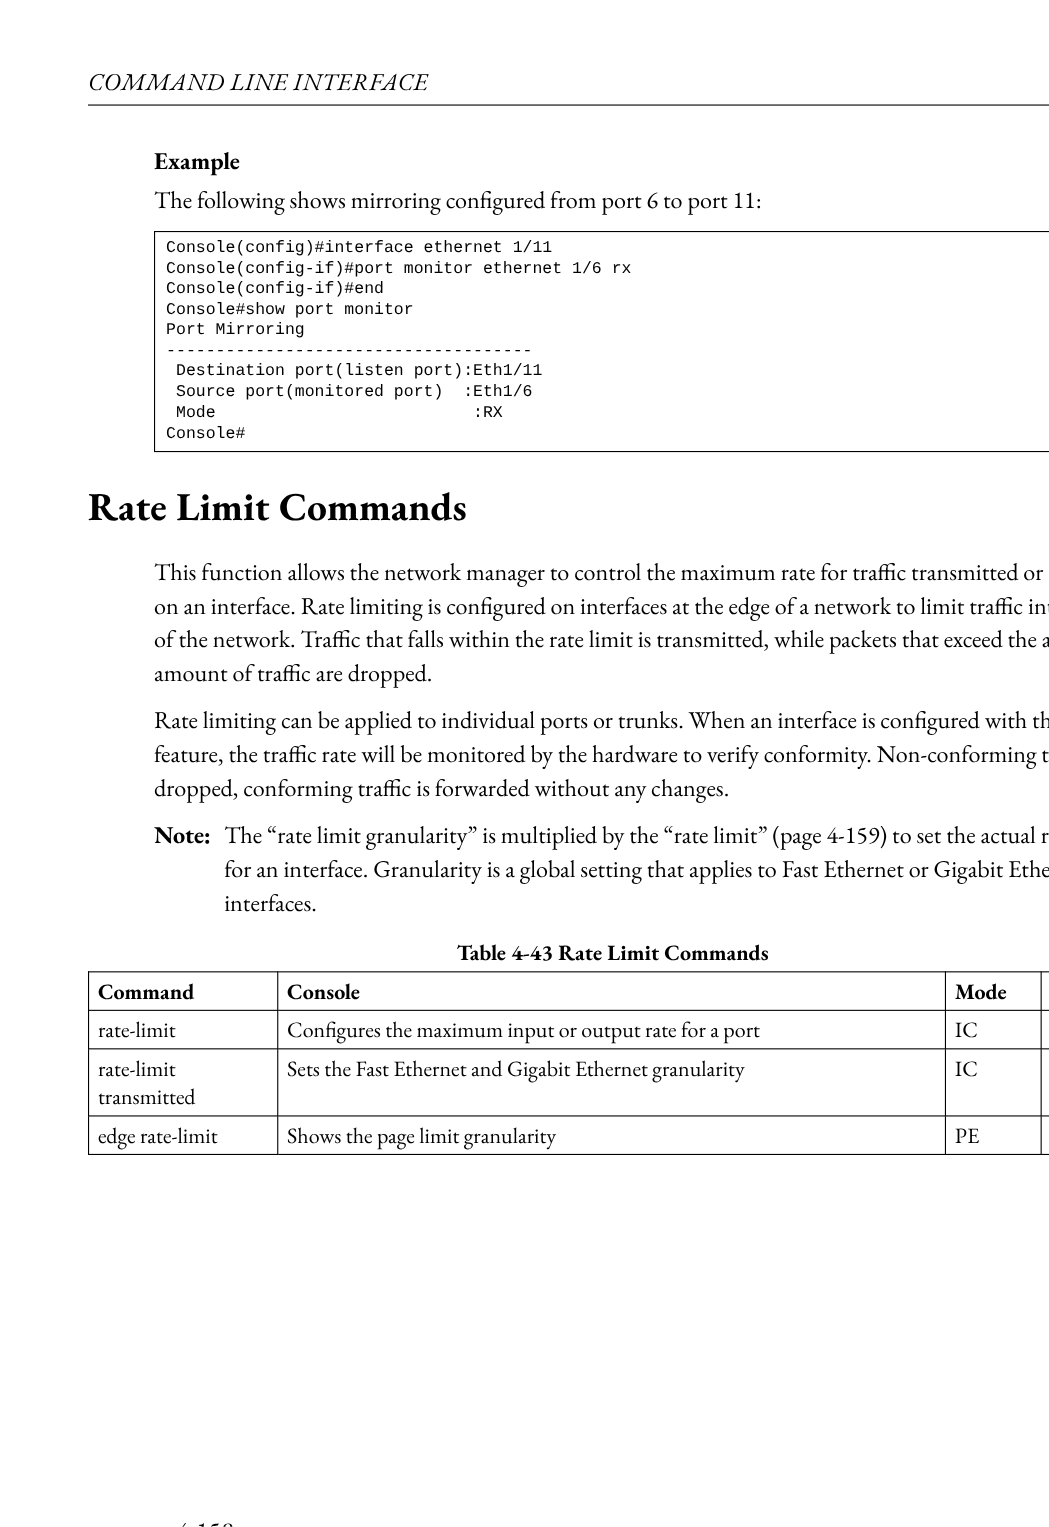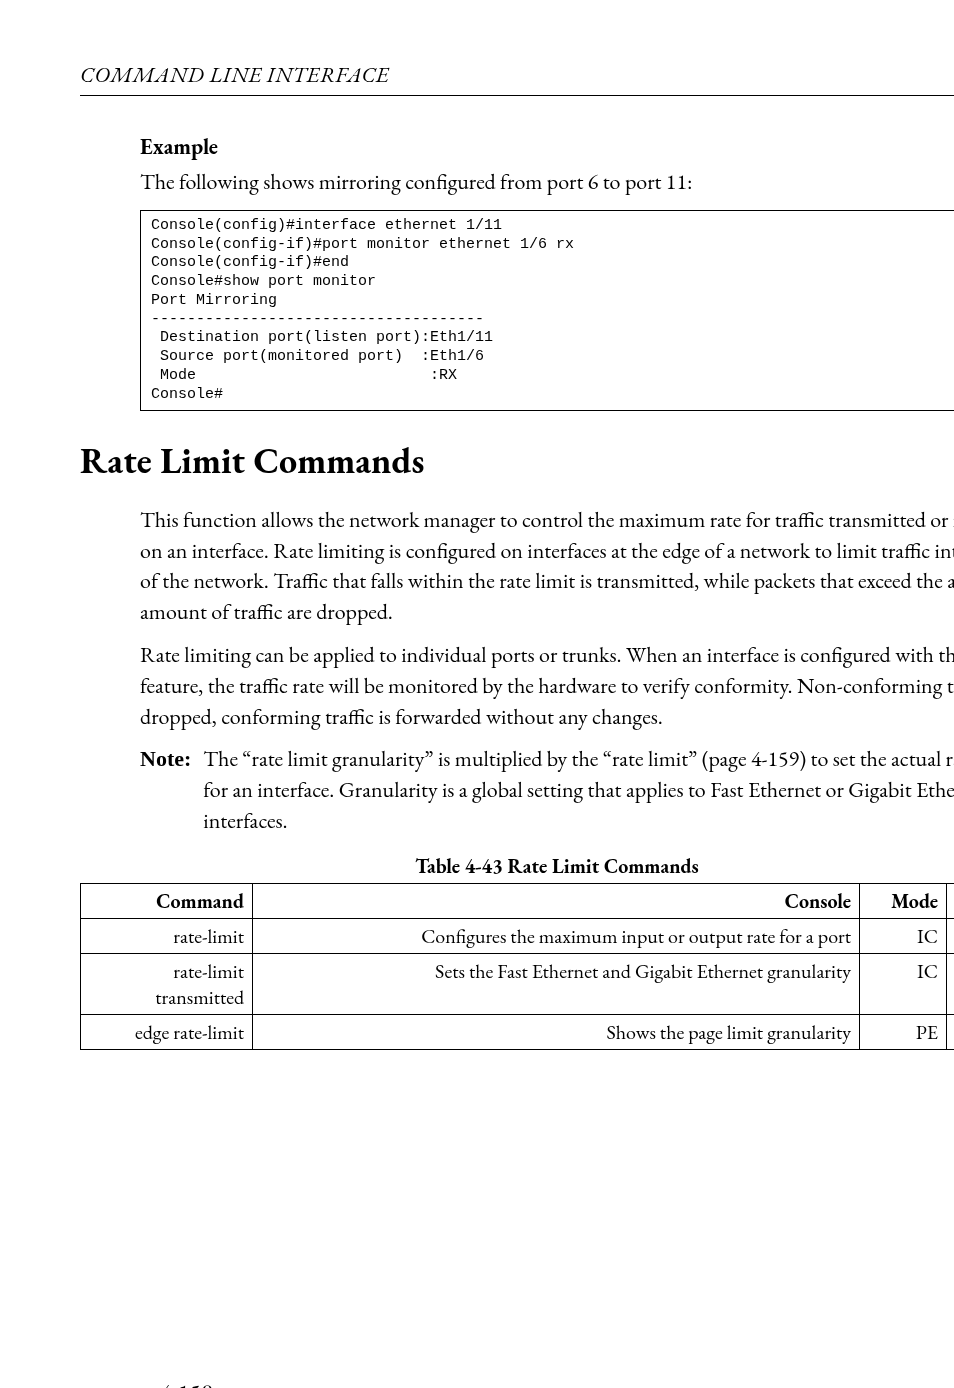--- a/index.html
+++ b/index.html
@@ -56,39 +56,38 @@
   .note-row {
     display: flex;
     gap: 12px;
     font-size: 22px;
     line-height: 1.4;
     margin: 0 0 16px 0;
   }
   .note-label {
     font-weight: bold;
     flex: 0 0 auto;
-    font-family: Liberation Serif, serif;
   }
   .table-caption {
     text-align: center;
     font-weight: bold;
     font-size: 20px;
     margin: 10px 0 4px -60px;
   }
   table.cmd {
     width: calc(100% + 60px);
     margin-left: -60px;
     border-collapse: collapse;
     font-size: 20px;
   }
   table.cmd th, table.cmd td {
     border: 1px solid #000;
     padding: 4px 8px;
     vertical-align: top;
-    text-align: right;
+    text-align: left;
     line-height: 1.3;
   }
   table.cmd th {
     font-weight: bold;
   }
   table.cmd th.mode, table.cmd td.mode { width: 70px; }
   table.cmd th.page, table.cmd td.page { width: 70px; text-align: right; }
   table.cmd th.cmd,  table.cmd td.cmd  { width: 155px; }
   .folio {
     position: absolute;

